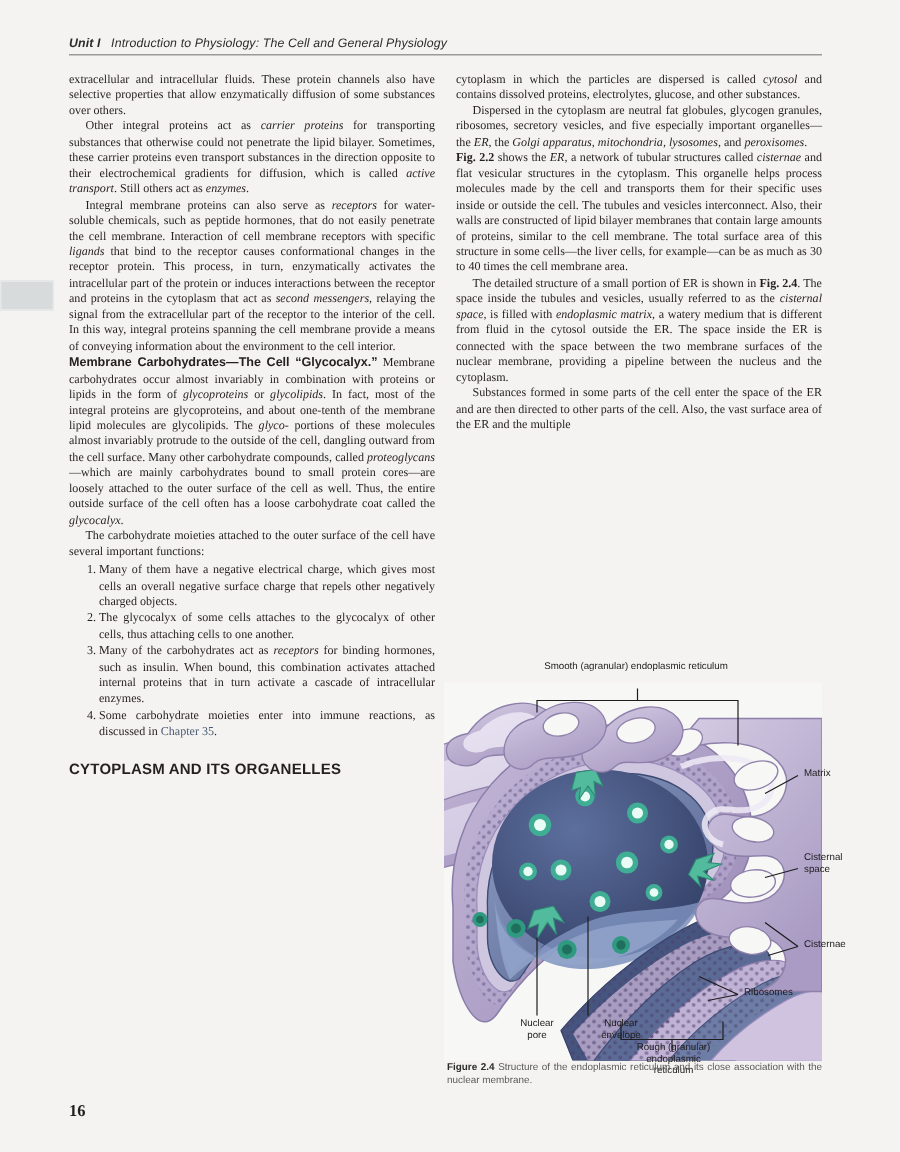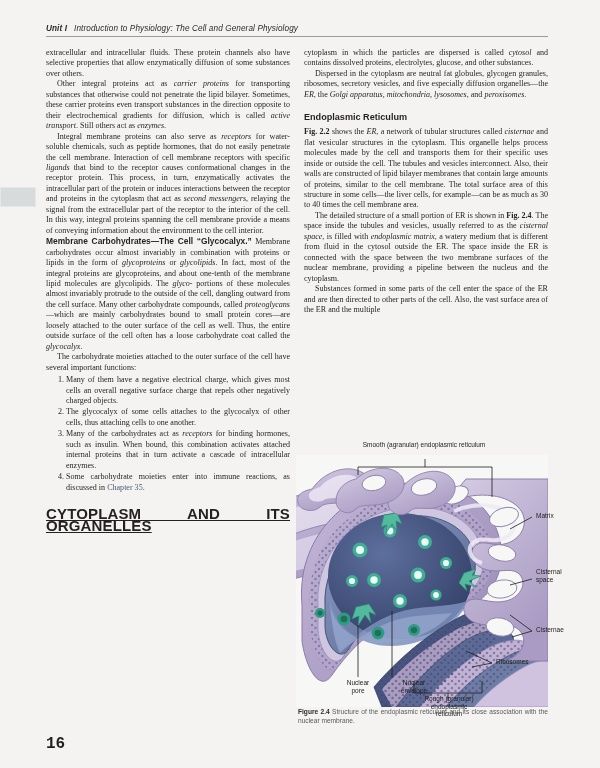--- a/index.html
+++ b/index.html
@@ -30,35 +30,35 @@
   .col p.noind{text-indent:0;}
   i,em{}
   .b{font-weight:bold;}
 
   h3.run{
     margin:9px 0 16px 0;font-size:8.4px;line-height:11px;font-weight:bold;
     font-family:"Liberation Sans",sans-serif;display:inline;
   }
   .runon{margin-top:8px;text-indent:0;}
   h2.sec{
-    margin:15px 0 12px 0;font-size:15px;line-height:12px;font-weight:bold;
-    font-family:"Liberation Sans",sans-serif;letter-spacing:.15px;text-transform:uppercase;text-decoration:underline;
+    margin:15px 0 12px 0;font-size:10px;line-height:12px;font-weight:bold;
+    font-family:"Liberation Sans",sans-serif;letter-spacing:.15px;text-transform:uppercase;
   }
   h3.sub{
     margin:11px 0 4px 0;font-size:9.1px;line-height:12px;font-weight:bold;
     font-family:"Liberation Sans",sans-serif;
   }
   ol.numlist{margin:2px 0 0 0;padding:0 0 0 20px;list-style:none;counter-reset:ni;}
   ol.numlist li{position:relative;margin:0 0 1px 0;text-align:justify;}
   ol.numlist li:before{
     counter-increment:ni;content:counter(ni) ".";
     position:absolute;left:-12px;top:0;width:10px;text-align:right;
   }
   .xref{color:#4a5b72;}
-  .folio{position:absolute;left:46px;top:735px;font-size:16px;font-weight:bold;font-family:Liberation Mono, monospace;color:#231f20;text-align:center;}
+  .folio{position:absolute;left:46px;top:735px;font-size:11px;font-weight:bold;font-family:Liberation Serif, serif;color:#231f20;text-align:center;}
 
   
   .figwrap{position:absolute;left:296px;top:455px;width:252px;height:252px;}
   .figpanel{position:absolute;left:0;top:0;width:252px;height:252px;background:#f7f7f5;}
   .figsvg{position:absolute;left:0;top:0;}
   .figcap{position:absolute;left:298px;top:708px;width:250px;font-family:"Liberation Sans",sans-serif;font-size:6.6px;line-height:8.6px;color:#5a5a5a;text-align:justify;}
   .figcap .fignum{font-weight:bold;color:#2b2b2b;}
   .figlabel{
     position:absolute;font-family:"Liberation Sans",sans-serif;font-size:6.5px;
     line-height:7.6px;color:#1d1d1d;white-space:pre-line;
@@ -95,23 +95,22 @@
       <li><span>Some carbohydrate moieties enter into immune reactions, as discussed in </span><span class="xref">Chapter 35</span><span>.</span></li>
     </ol>
 
     <h2 class="sec">CYTOPLASM AND ITS ORGANELLES</h2>
 
   </div>
 
   <div class="col right">
     <p class="noind"><span>cytoplasm in which the particles are dispersed is called </span><i>cytosol</i><span> and contains dissolved proteins, electrolytes, glucose, and other substances.</span></p>
 
-    <p><span>Dispersed in the cytoplasm are neutral fat globules, glycogen granules, ribosomes, secretory vesicles, and five especially diffusion organelles—the </span><i>ER</i><span>, the </span><i>Golgi apparatus, mitochondria, lysosomes</i><span>, and </span><i>peroxisomes</i><span>.</span></p>
-
-    <h3 class="sub">Endoplasmic Reticulum</h3>
+    <p><span>Dispersed in the cytoplasm are neutral fat globules, glycogen granules, ribosomes, secretory vesicles, and five especially important organelles—the </span><i>ER</i><span>, the </span><i>Golgi apparatus, mitochondria, lysosomes</i><span>, and </span><i>peroxisomes</i><span>.</span></p>
+
 
     <p class="noind"><span class="b">Fig. 2.2</span><span> shows the </span><i>ER</i><span>, a network of tubular structures called </span><i>cisternae</i><span> and flat vesicular structures in the cytoplasm. This organelle helps process molecules made by the cell and transports them for their specific uses inside or outside the cell. The tubules and vesicles interconnect. Also, their walls are constructed of lipid bilayer membranes that contain large amounts of proteins, similar to the cell membrane. The total surface area of this structure in some cells—the liver cells, for example—can be as much as 30 to 40 times the cell membrane area.</span></p>
 
     <p><span>The detailed structure of a small portion of ER is shown in </span><span class="b">Fig. 2.4</span><span>. The space inside the tubules and vesicles, usually referred to as the </span><i>cisternal space</i><span>, is filled with </span><i>endoplasmic matrix</i><span>, a watery medium that is different from fluid in the cytosol outside the ER. The space inside the ER is connected with the space between the two membrane surfaces of the nuclear membrane, providing a pipeline between the nucleus and the cytoplasm.</span></p>
 
     <p><span>Substances formed in some parts of the cell enter the space of the ER and are then directed to other parts of the cell. Also, the vast surface area of the ER and the multiple</span></p>
   </div>
 
   <div class="figwrap">
     <div class="figpanel"></div>

